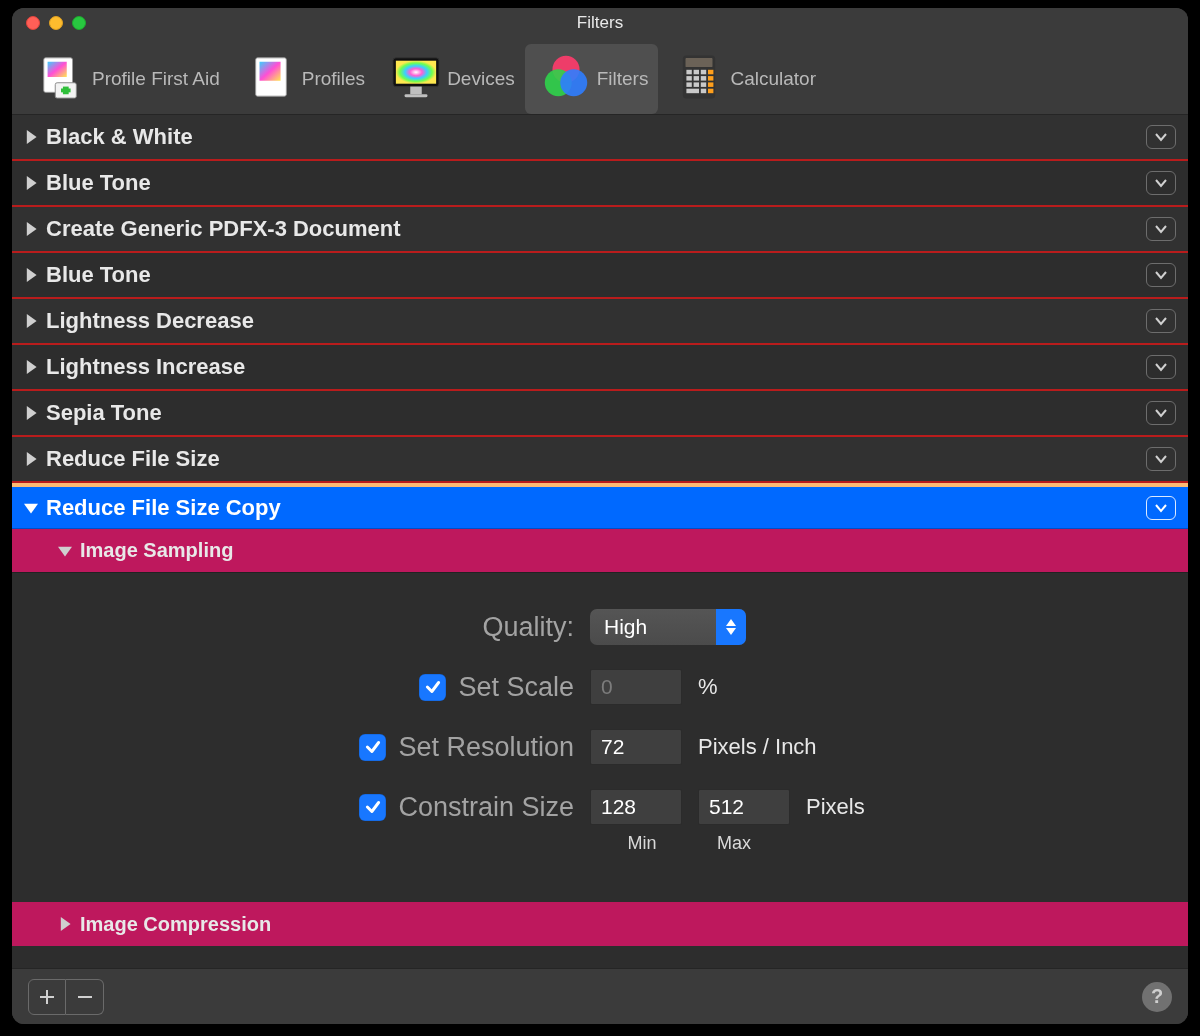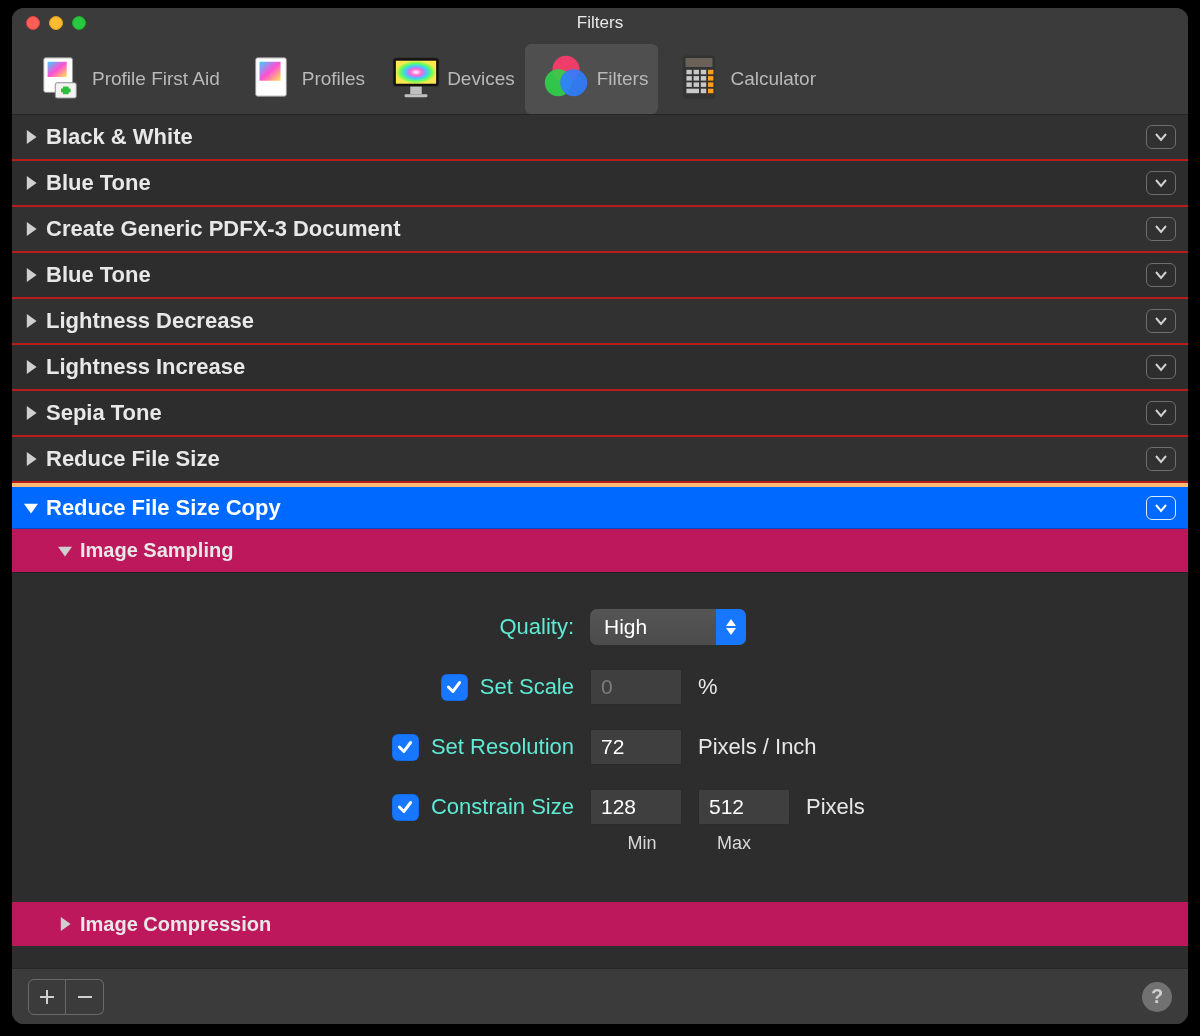--- a/index.html
+++ b/index.html
@@ -126,22 +126,22 @@
     padding: 24px 0 40px 0;
   }
   .prop-row {
     display:flex; align-items:center;
     height: 60px;
     gap: 16px;
   }
   .prop-label {
     width: 562px;
     text-align: right;
-    color:#5eead4;
-    font-size:22px;
+    color:#a3a3a3;
+    font-size:27px;
     display:flex;
     align-items:center;
     justify-content:flex-end;
     gap:12px;
   }
   .checkbox {
     width: 27px; height: 27px;
     border-radius: 6px;
     background: #1877ff;
     display:flex; align-items:center; justify-content:center;

